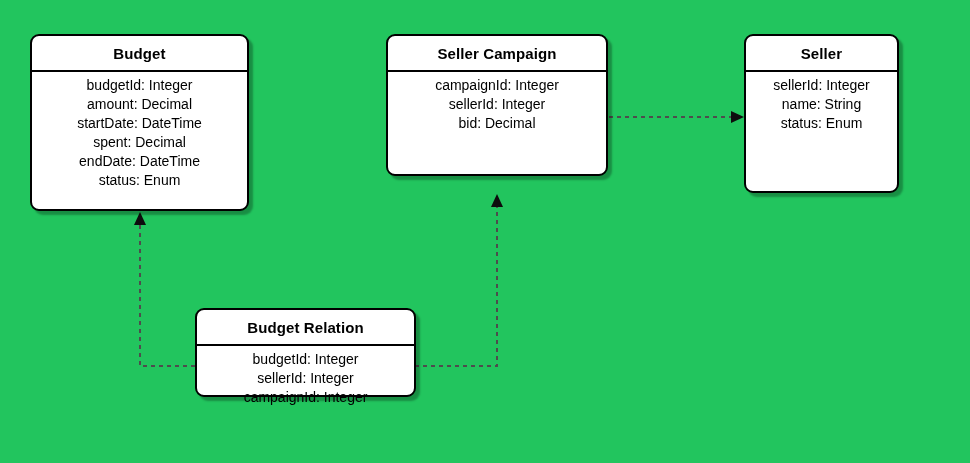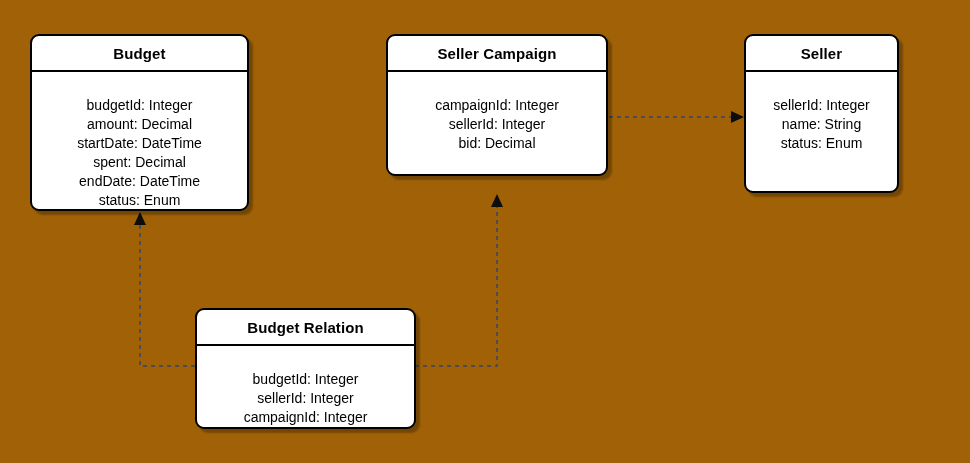--- a/index.html
+++ b/index.html
@@ -6,21 +6,21 @@
     margin: 0;
     padding: 0;
     background: #ffffff;
     font-family: "Liberation Sans", sans-serif;
     color: #000000;
   }
   .canvas {
     position: relative;
     width: 970px;
     height: 463px;
-    background: #a16207;
+    background: #22c55e;
     overflow: hidden;
   }
   .connector-layer {
     position: absolute;
     left: 0;
     top: 0;
     width: 970px;
     height: 463px;
     pointer-events: none;
   }
@@ -37,33 +37,33 @@
     height: 36px;
     border-bottom: 2px solid #000000;
     display: flex;
     align-items: center;
     justify-content: center;
     font-size: 15px;
     font-weight: bold;
     letter-spacing: 0.1px;
   }
   .entity-fields {
-    padding-top: 24px;
+    padding-top: 4px;
     text-align: center;
     font-size: 14px;
     line-height: 19px;
   }
   .entity-field {
     white-space: nowrap;
   }
   
   #entity-budget          { left: 30px;  top: 34px;  width: 219px; height: 177px; }
   #entity-seller-campaign { left: 386px; top: 34px;  width: 222px; height: 142px; }
   #entity-seller          { left: 744px; top: 34px;  width: 155px; height: 159px; }
-  #entity-budget-relation { left: 195px; top: 308px; width: 221px; height: 121px; }
+  #entity-budget-relation { left: 195px; top: 308px; width: 221px; height: 89px; }
   .dashed-edge {
     fill: none;
     stroke-width: 2;
     stroke-dasharray: 4 4;
   }
 </style>
 </head>
 <body>
 
 <div class="canvas">

